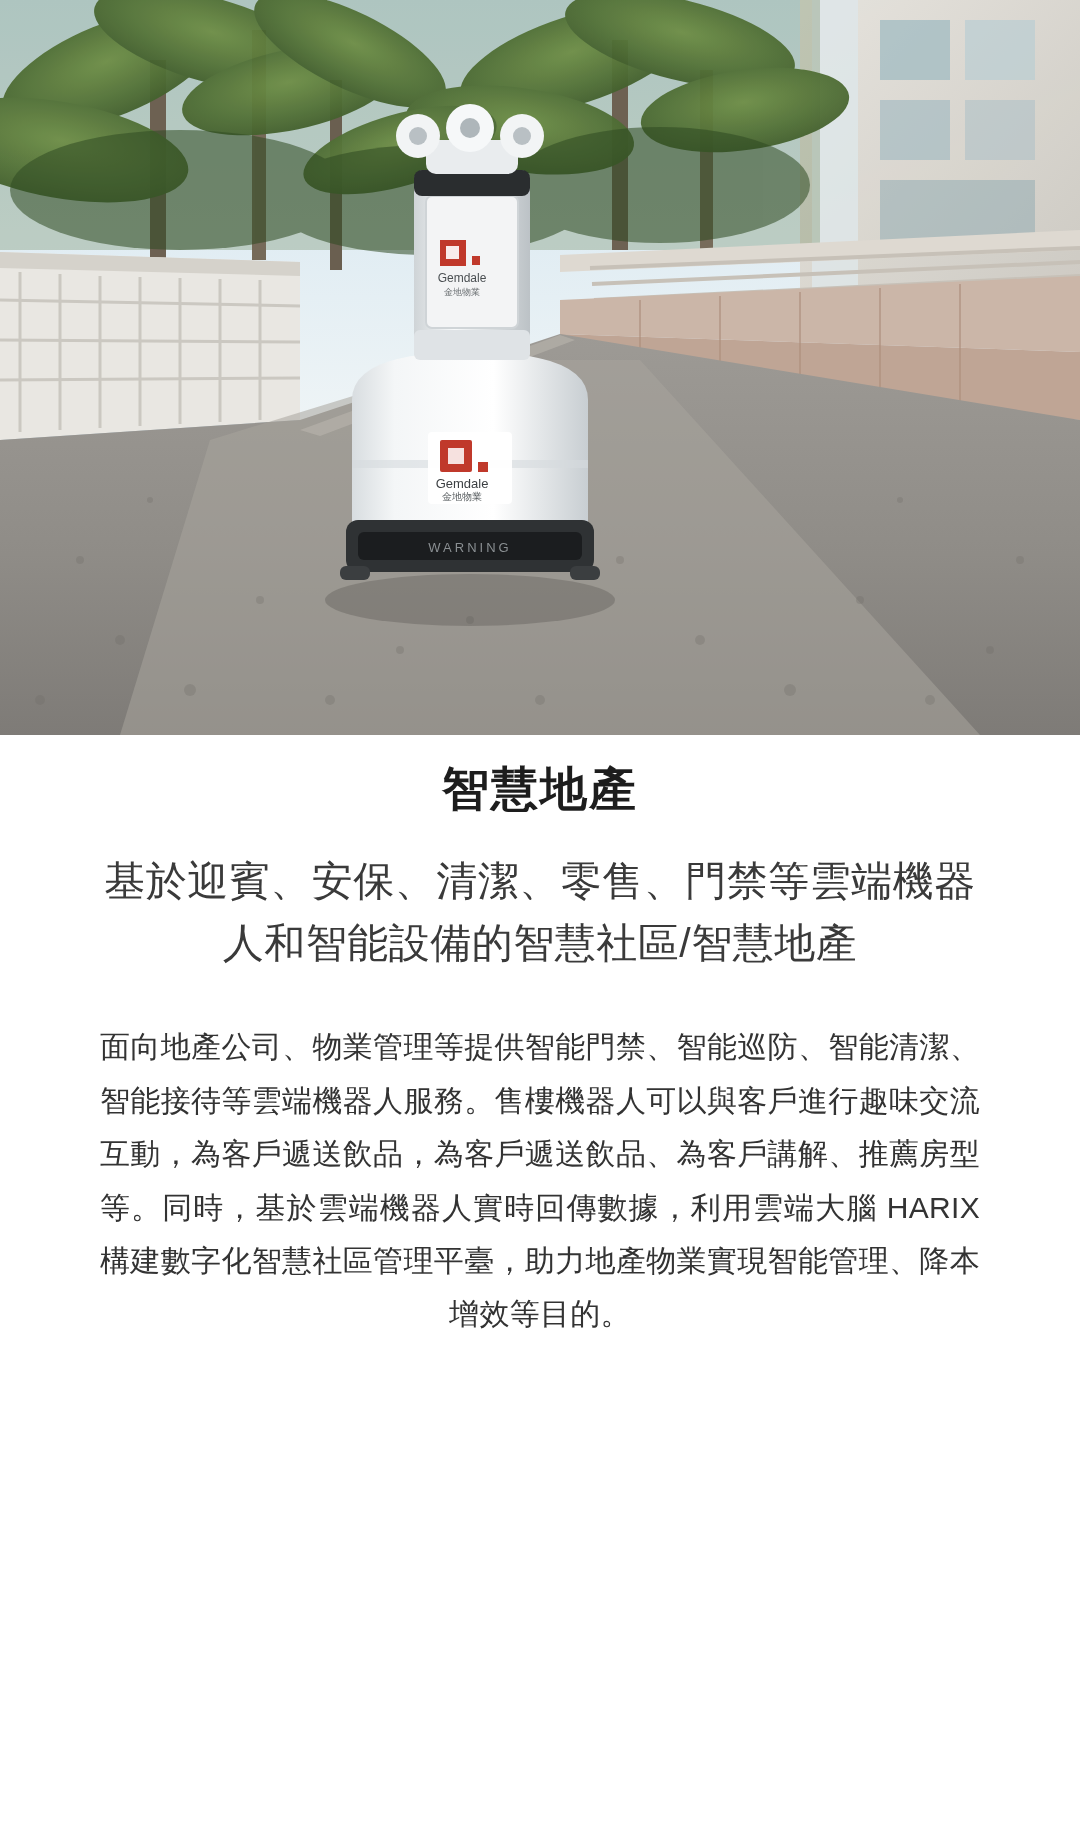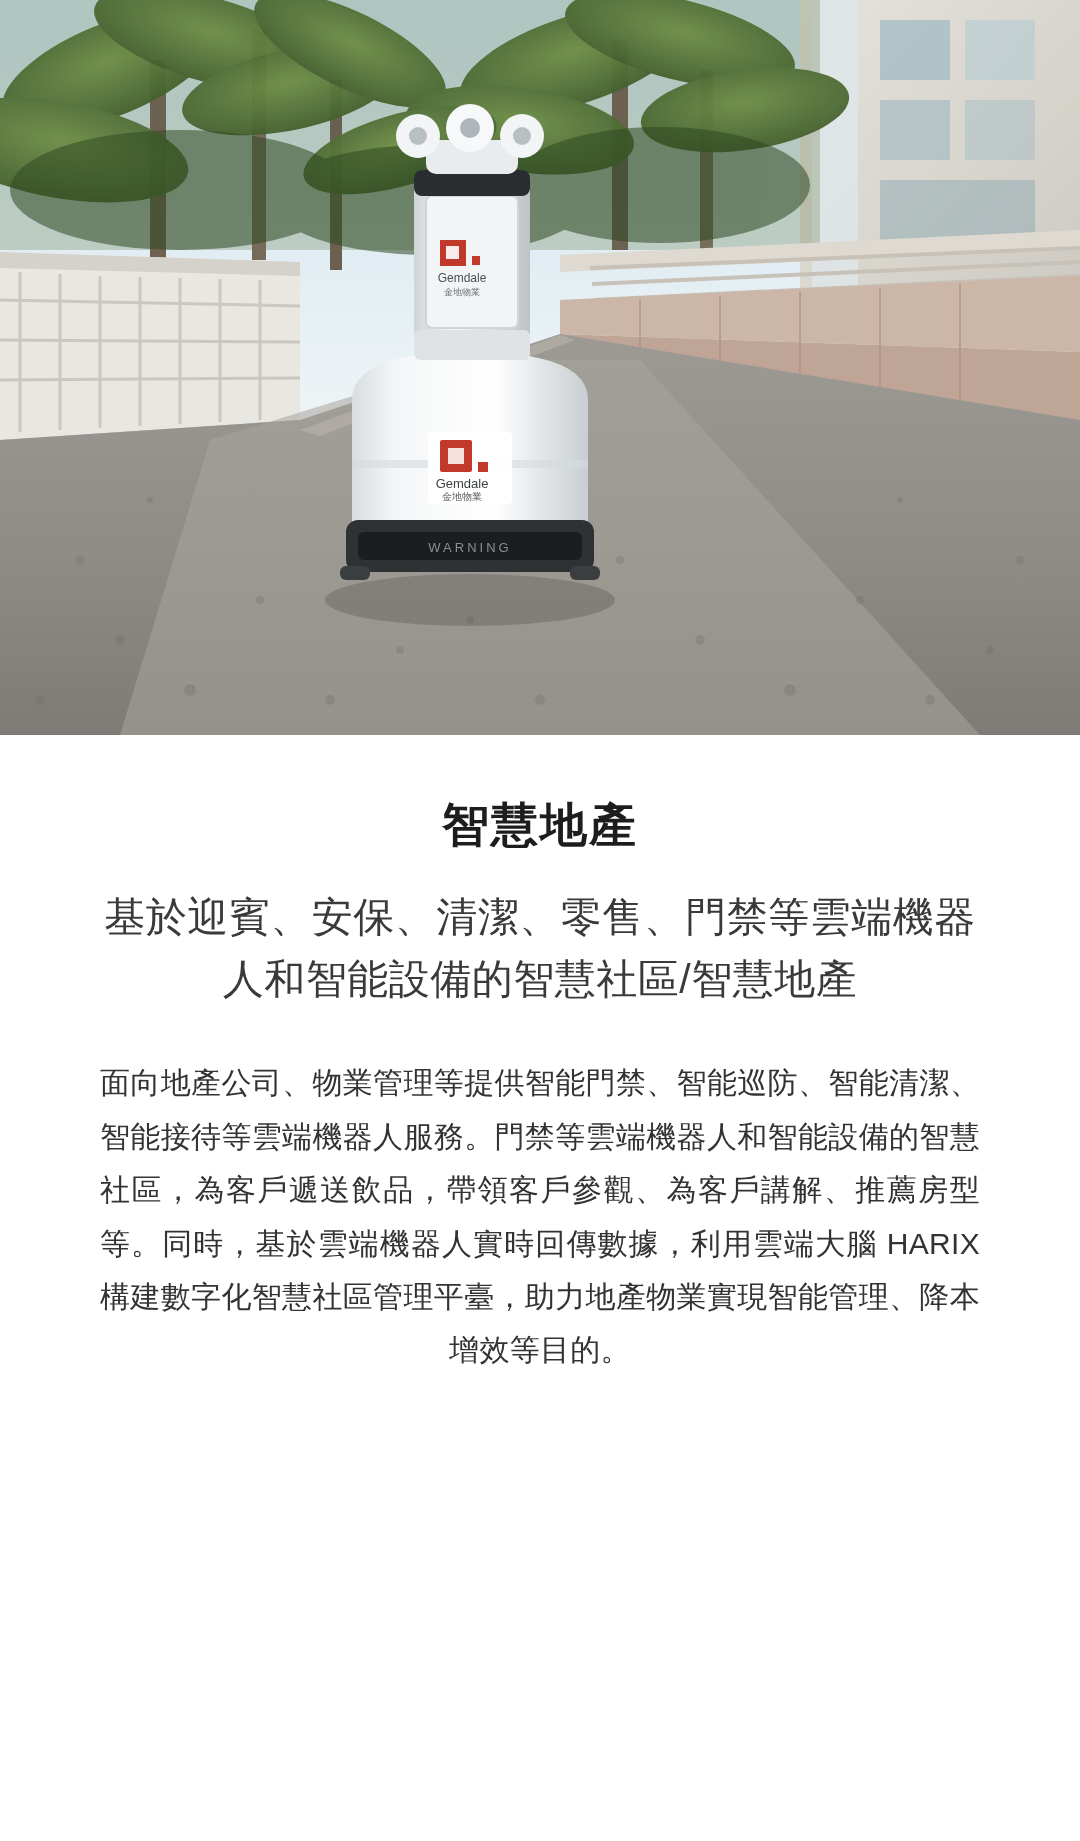--- a/index.html
+++ b/index.html
@@ -34,21 +34,21 @@
   }
 
   .hero svg {
     display: block;
     width: 1080px;
     height: 735px;
   }
 
   
   .content {
-    padding: 62px 58px 0 58px;
+    padding: 26px 58px 0 58px;
     box-sizing: border-box;
   }
 
   .title {
     text-align: center;
     font-size: 47px;
     font-weight: bold;
     letter-spacing: 2px;
     color: #1d1d1d;
     line-height: 1.2;
@@ -255,16 +255,16 @@
         <circle cx="522" cy="136" r="9" fill="#b9c0c4"></circle>
       </g>
     </svg>
   </div>
 
   <div class="content">
     <h1 class="title">智慧地產</h1>
 
     <h2 class="subtitle">基於迎賓、安保、清潔、零售、門禁等雲端機器人和智能設備的智慧社區/智慧地產</h2>
 
-    <p class="body-text">面向地產公司、物業管理等提供智能門禁、智能巡防、智能清潔、智能接待等雲端機器人服務。門禁等雲端機器人和智能設備的智慧社區，為客戶遞送飲品，帶領客戶參觀、為客戶講解、推薦房型等。同時，基於雲端機器人實時回傳數據，利用雲端大腦 HARIX 構建數字化智慧社區管理平臺，助力地產物業實現智能管理、降本增效等目的。</p>
+    <p class="body-text">面向地產公司、物業管理等提供智能門禁、智能巡防、智能清潔、智能接待等雲端機器人服務。售樓機器人可以與客戶進行趣味交流互動，為客戶遞送飲品，為客戶遞送飲品、為客戶講解、推薦房型等。同時，基於雲端機器人實時回傳數據，利用雲端大腦 HARIX 構建數字化智慧社區管理平臺，助力地產物業實現智能管理、降本增效等目的。</p>
   </div>
 
 </div>
 
 </body></html>

